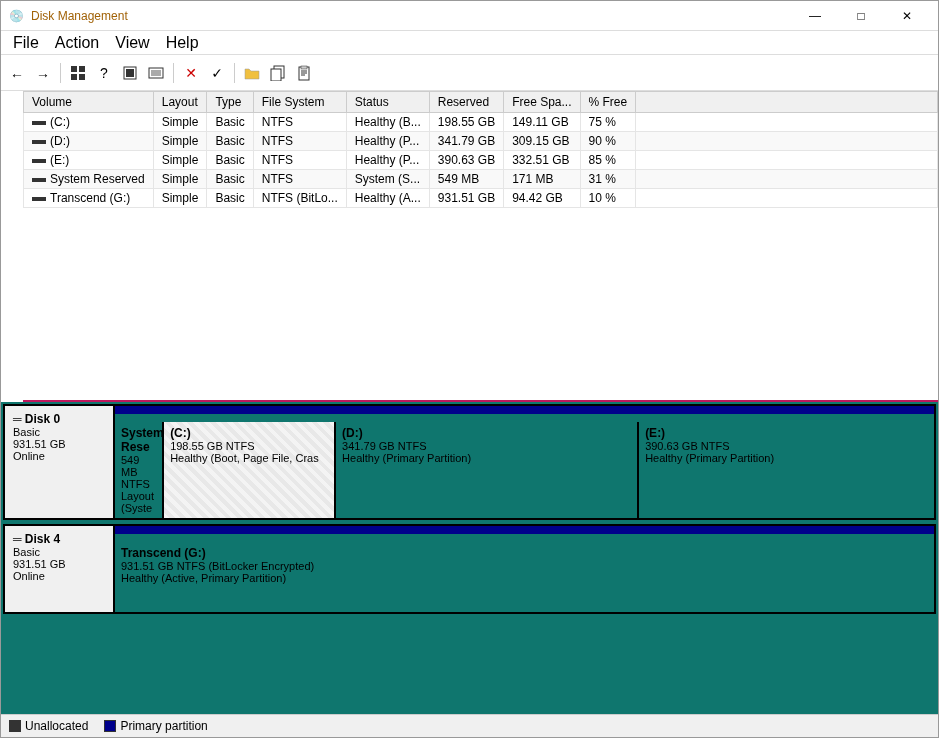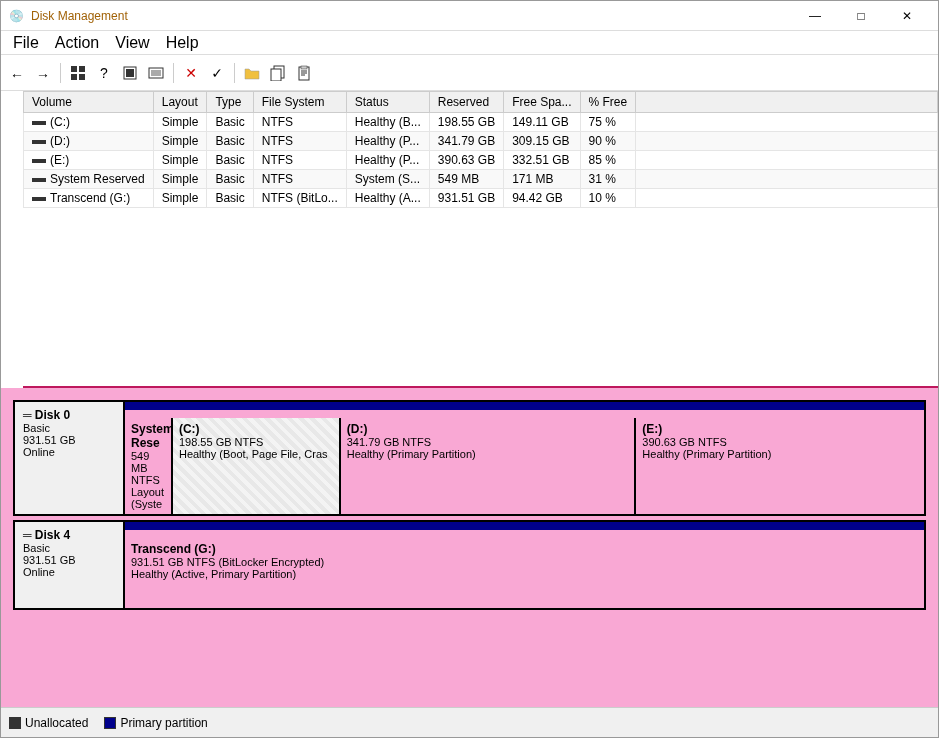--- a/index.html
+++ b/index.html
@@ -165,22 +165,22 @@
       height: 4px;
       background: #333;
       margin-right: 4px;
       vertical-align: middle;
     }
 
     
     .disk-area {
       flex: 1;
       overflow: auto;
-      background: #f9a8d4;
-      padding: 12px;
+      background: #0f766e;
+      padding: 2px;
     }
 
     .disk-row {
       display: flex;
       margin-bottom: 4px;
       border: 2px solid #000;
       min-height: 90px;
     }
 
     .disk-label {
@@ -238,21 +238,21 @@
         rgba(255,255,255,0.5) 0px,
         rgba(255,255,255,0.5) 4px,
         transparent 4px,
         transparent 8px
       );
       background-color: #e8e8e8;
     }
 
     
     .status-bar {
-      height: 30px;
+      height: 23px;
       background: #f0f0f0;
       border-top: 1px solid #ccc;
       display: flex;
       align-items: center;
       padding: 0 8px;
       font-size: 12px;
       flex-shrink: 0;
     }
 
     .legend-item {

